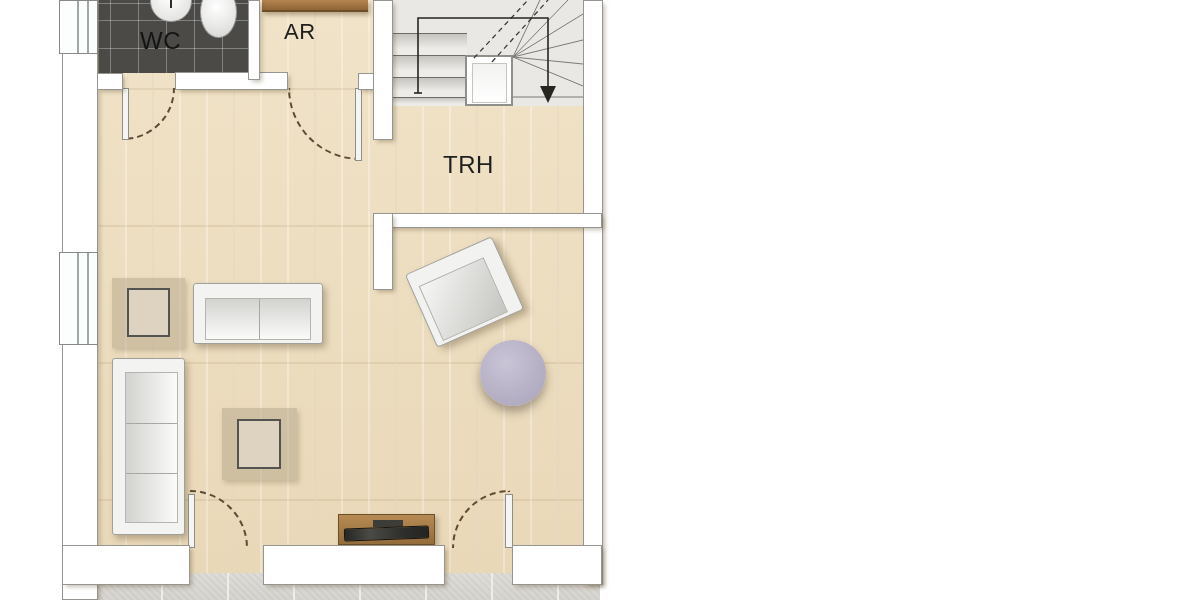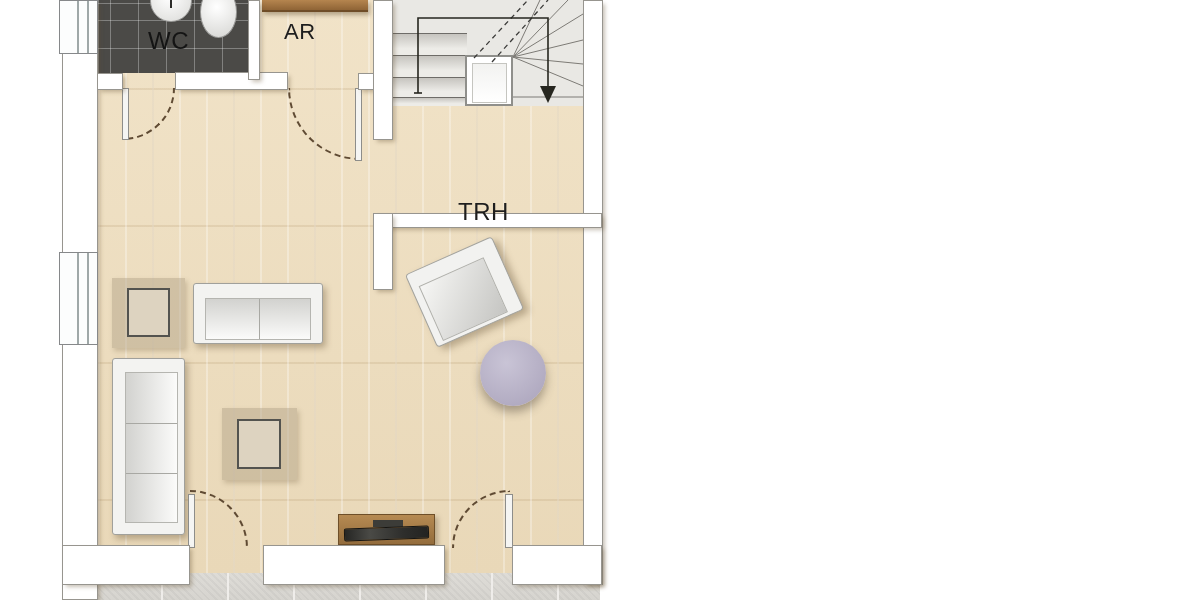--- a/index.html
+++ b/index.html
@@ -182,17 +182,17 @@
 
   <div class="win" style="left:59px;top:0;width:39px;height:54px;">
     <div class="wpane" style="left:17px;"></div>
     <div class="wpane" style="left:27px;"></div>
   </div>
   <div class="win" style="left:59px;top:252px;width:39px;height:93px;">
     <div class="wpane" style="left:17px;"></div>
     <div class="wpane" style="left:27px;"></div>
   </div>
 
-  <div class="label" style="left:148px;top:27px;font-size:24px;color:#141414;">WC</div>
+  <div class="label" style="left:140px;top:27px;font-size:24px;color:#141414;">WC</div>
   <div class="label" style="left:284px;top:19px;font-size:22px;">AR</div>
-  <div class="label" style="left:458px;top:151px;font-size:24px;margin-top:47px;">TRH</div>
+  <div class="label" style="left:443px;top:151px;font-size:24px;">TRH</div>
 
 </div>
 
 </body></html>

